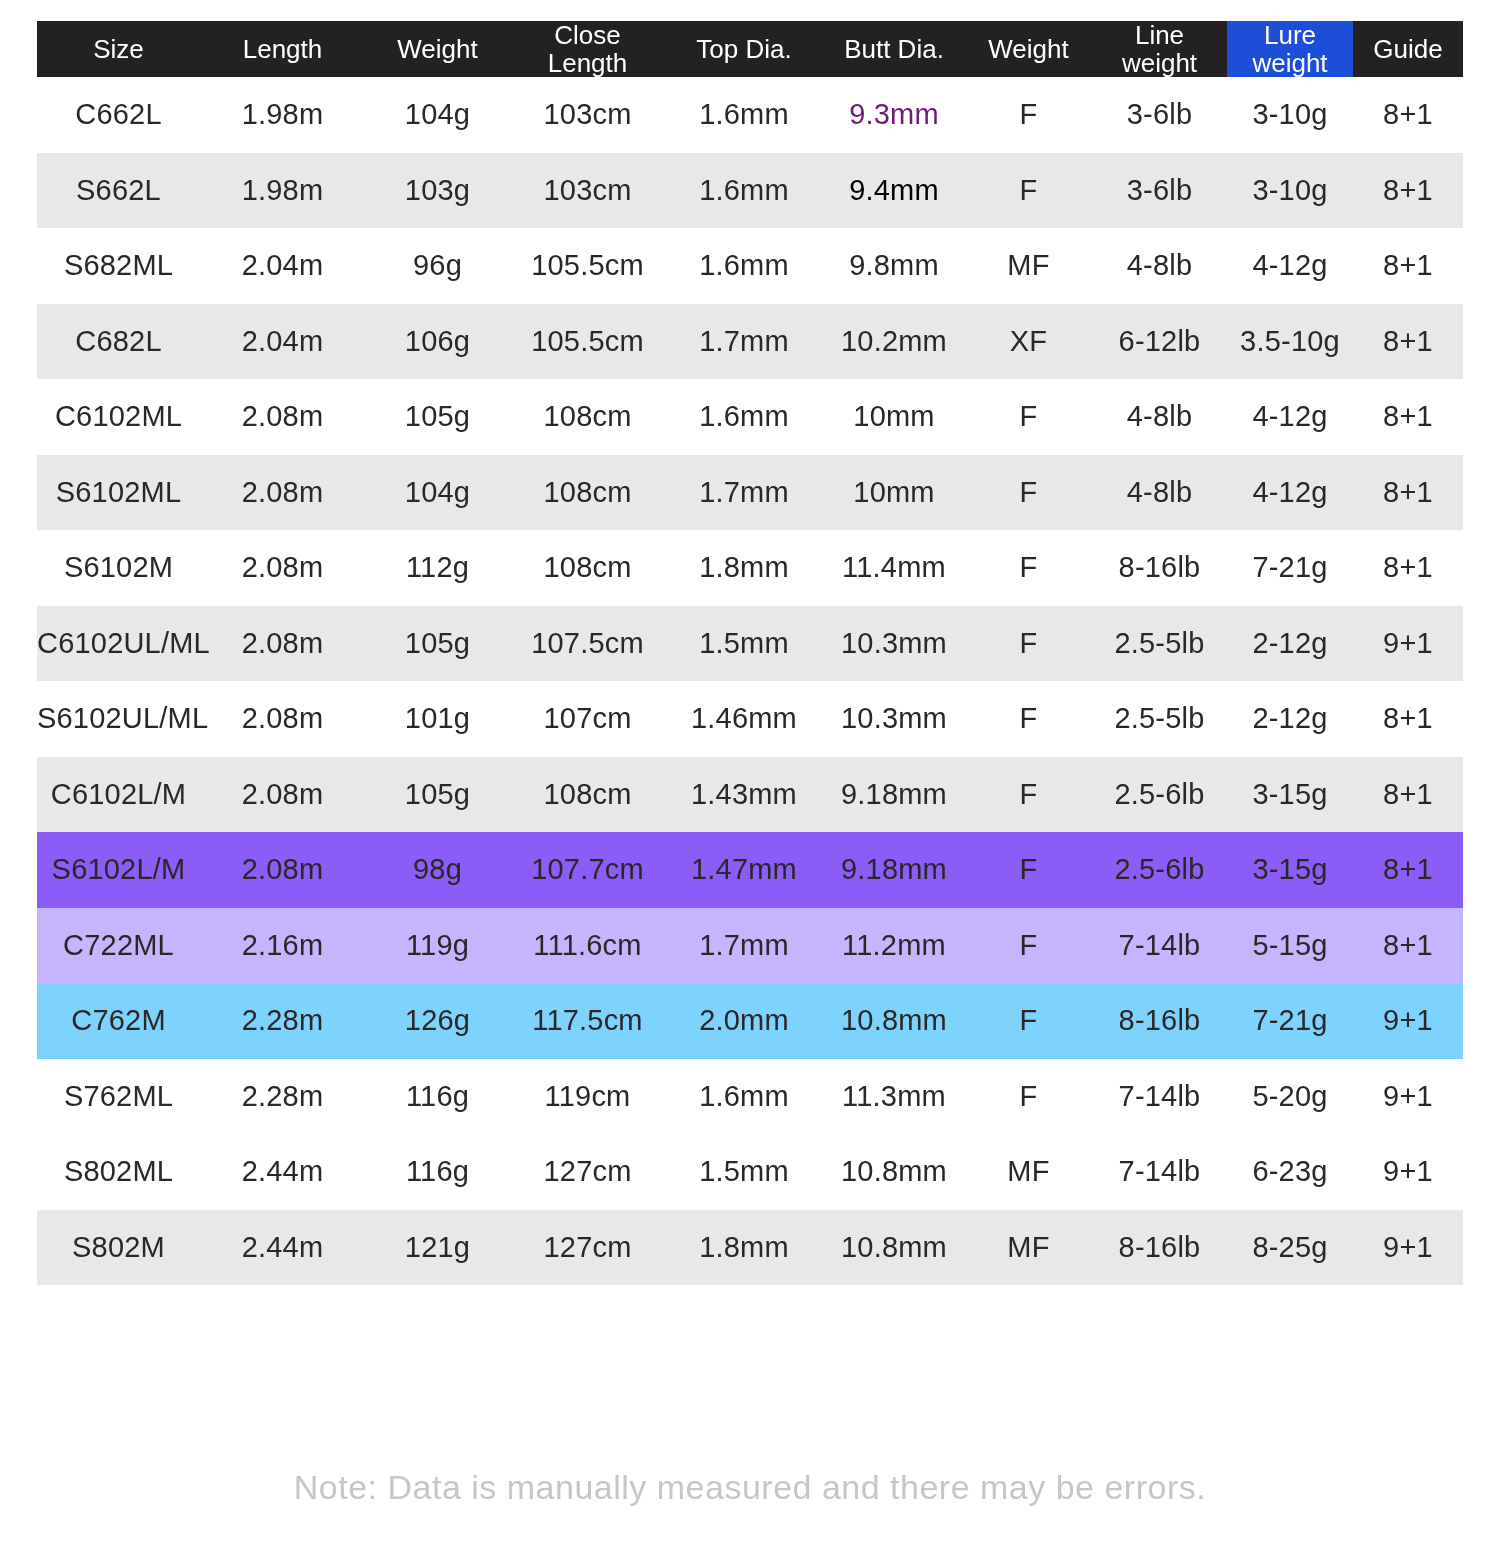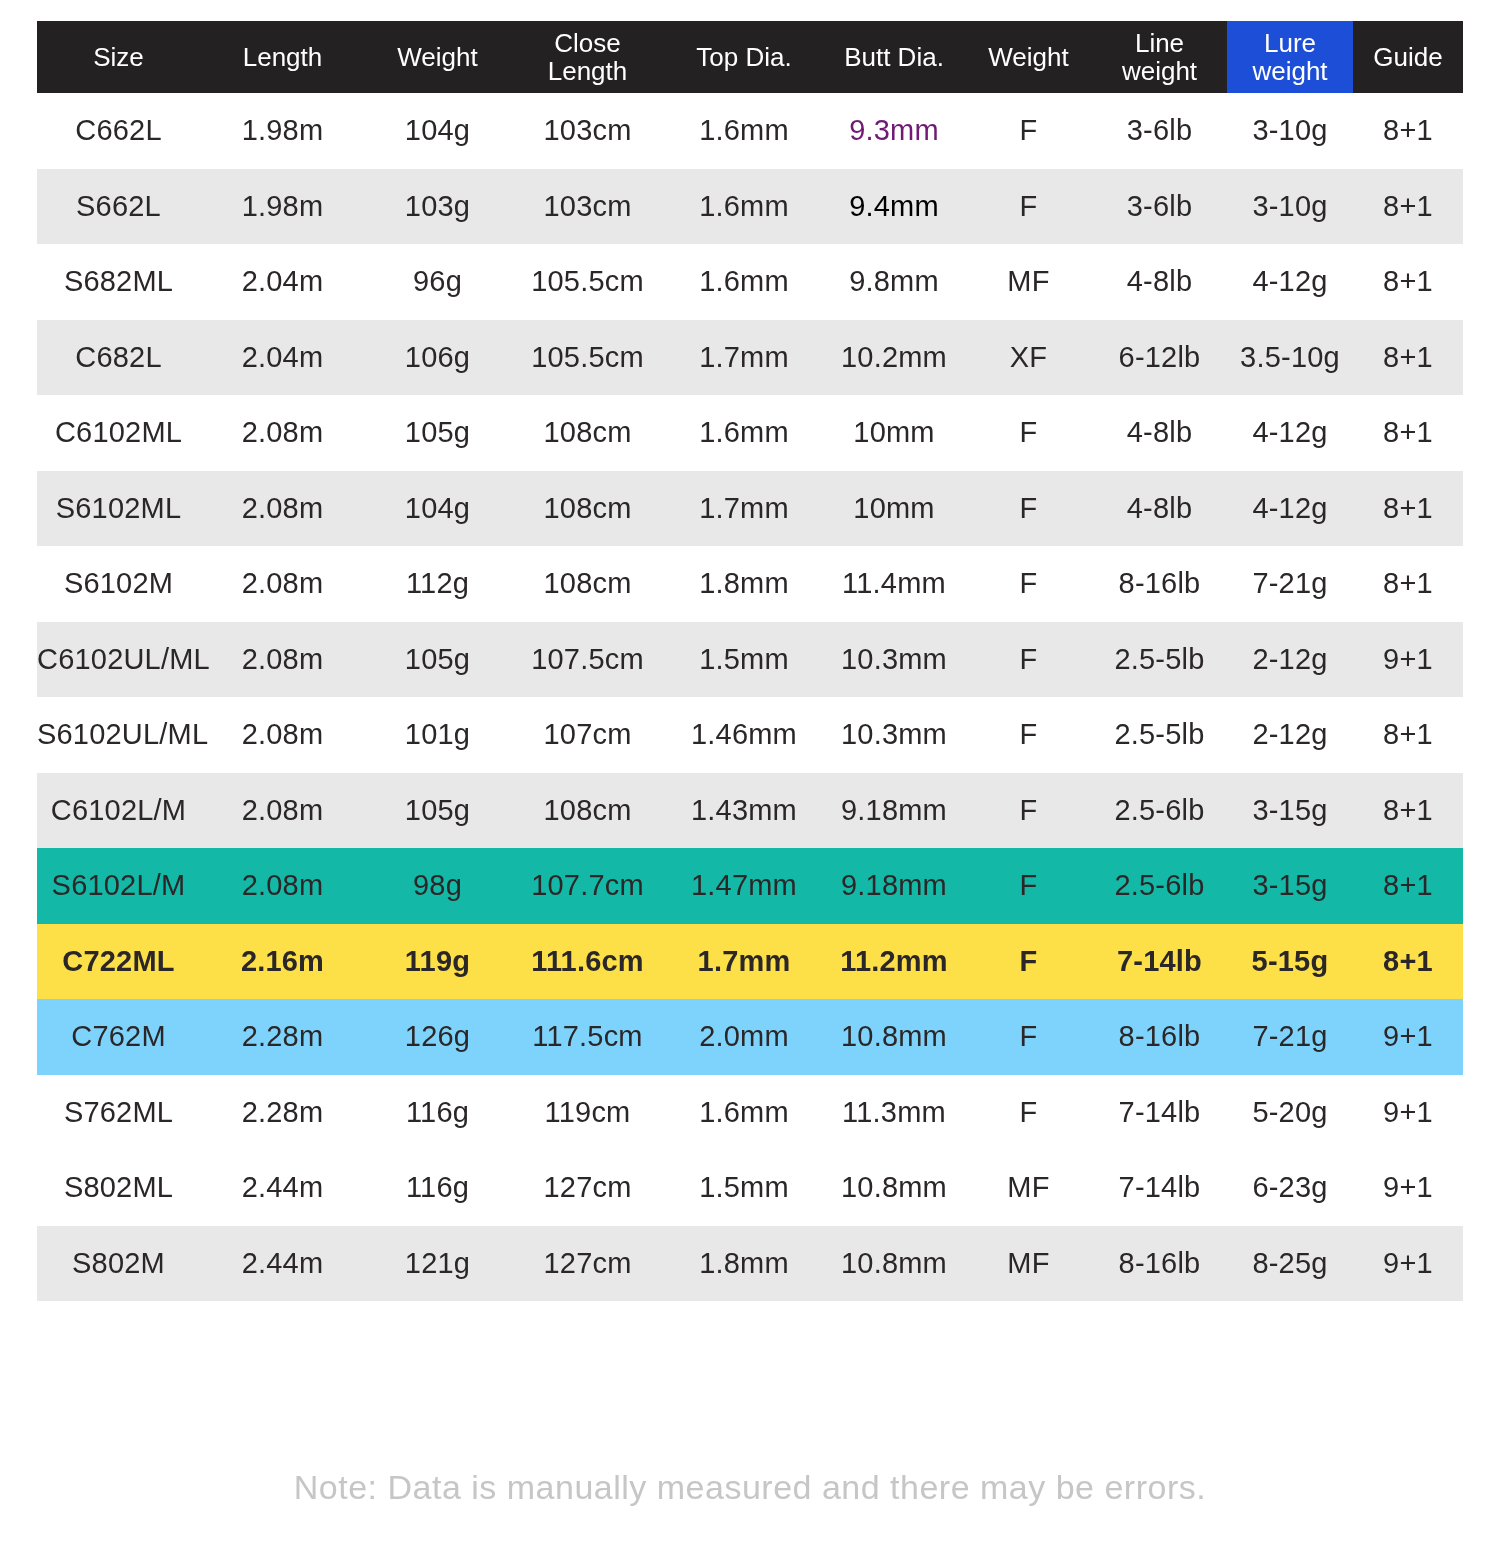--- a/index.html
+++ b/index.html
@@ -18,21 +18,21 @@
   }
   table.spec-table {
     position: absolute;
     left: 37px;
     top: 21px;
     width: 1426px;
     border-collapse: collapse;
     table-layout: fixed;
   }
   table.spec-table thead th {
-    height: 72px;
+    height: 56px;
     font-weight: 400;
     font-size: 26px;
     line-height: 28px;
     text-align: center;
     vertical-align: middle;
     padding: 0 4px;
   }
   table.spec-table tbody td {
     height: 75.5px;
     font-size: 29px;
@@ -197,33 +197,33 @@
         <td style="color: rgb(43, 39, 40);">2.08m</td>
         <td style="color: rgb(43, 39, 40);">105g</td>
         <td style="color: rgb(43, 39, 40);">108cm</td>
         <td style="color: rgb(43, 39, 40);">1.43mm</td>
         <td style="color: rgb(43, 39, 40);">9.18mm</td>
         <td style="color: rgb(43, 39, 40);">F</td>
         <td style="color: rgb(43, 39, 40);">2.5-6lb</td>
         <td style="color: rgb(43, 39, 40);">3-15g</td>
         <td style="color: rgb(43, 39, 40);">8+1</td>
       </tr>
-      <tr style="background: #14b8a6;">
+      <tr style="background: #8b5cf6;">
         <td style="color: rgb(43, 39, 40);">S6102L/M</td>
         <td style="color: rgb(43, 39, 40);">2.08m</td>
         <td style="color: rgb(43, 39, 40);">98g</td>
         <td style="color: rgb(43, 39, 40);">107.7cm</td>
         <td style="color: rgb(43, 39, 40);">1.47mm</td>
         <td style="color: rgb(43, 39, 40);">9.18mm</td>
         <td style="color: rgb(43, 39, 40);">F</td>
         <td style="color: rgb(43, 39, 40);">2.5-6lb</td>
         <td style="color: rgb(43, 39, 40);">3-15g</td>
         <td style="color: rgb(43, 39, 40);">8+1</td>
       </tr>
-      <tr style="background: #fde047; font-weight: bold;">
+      <tr style="background: #c4b5fd;">
         <td style="color: rgb(43, 39, 40);">C722ML</td>
         <td style="color: rgb(43, 39, 40);">2.16m</td>
         <td style="color: rgb(43, 39, 40);">119g</td>
         <td style="color: rgb(43, 39, 40);">111.6cm</td>
         <td style="color: rgb(43, 39, 40);">1.7mm</td>
         <td style="color: rgb(43, 39, 40);">11.2mm</td>
         <td style="color: rgb(43, 39, 40);">F</td>
         <td style="color: rgb(43, 39, 40);">7-14lb</td>
         <td style="color: rgb(43, 39, 40);">5-15g</td>
         <td style="color: rgb(43, 39, 40);">8+1</td>

